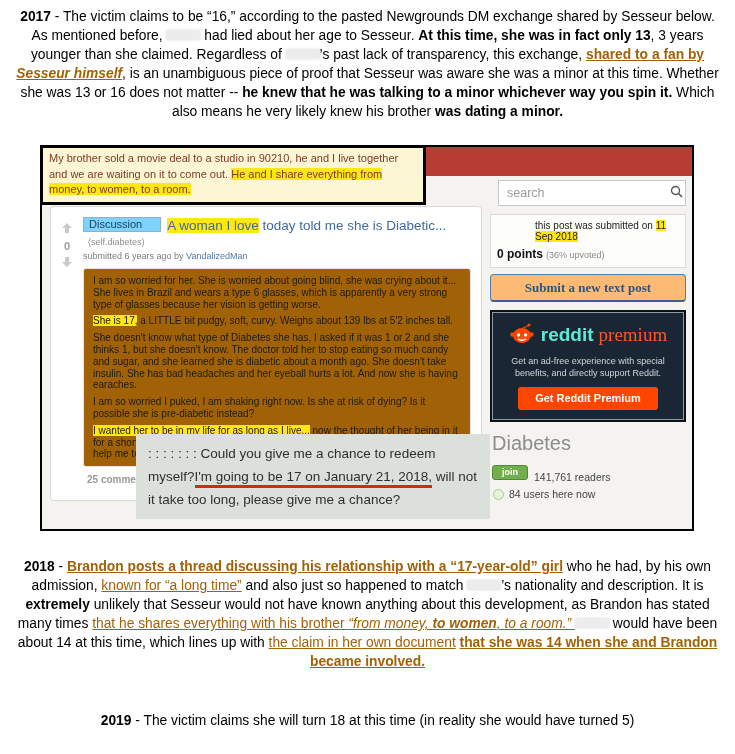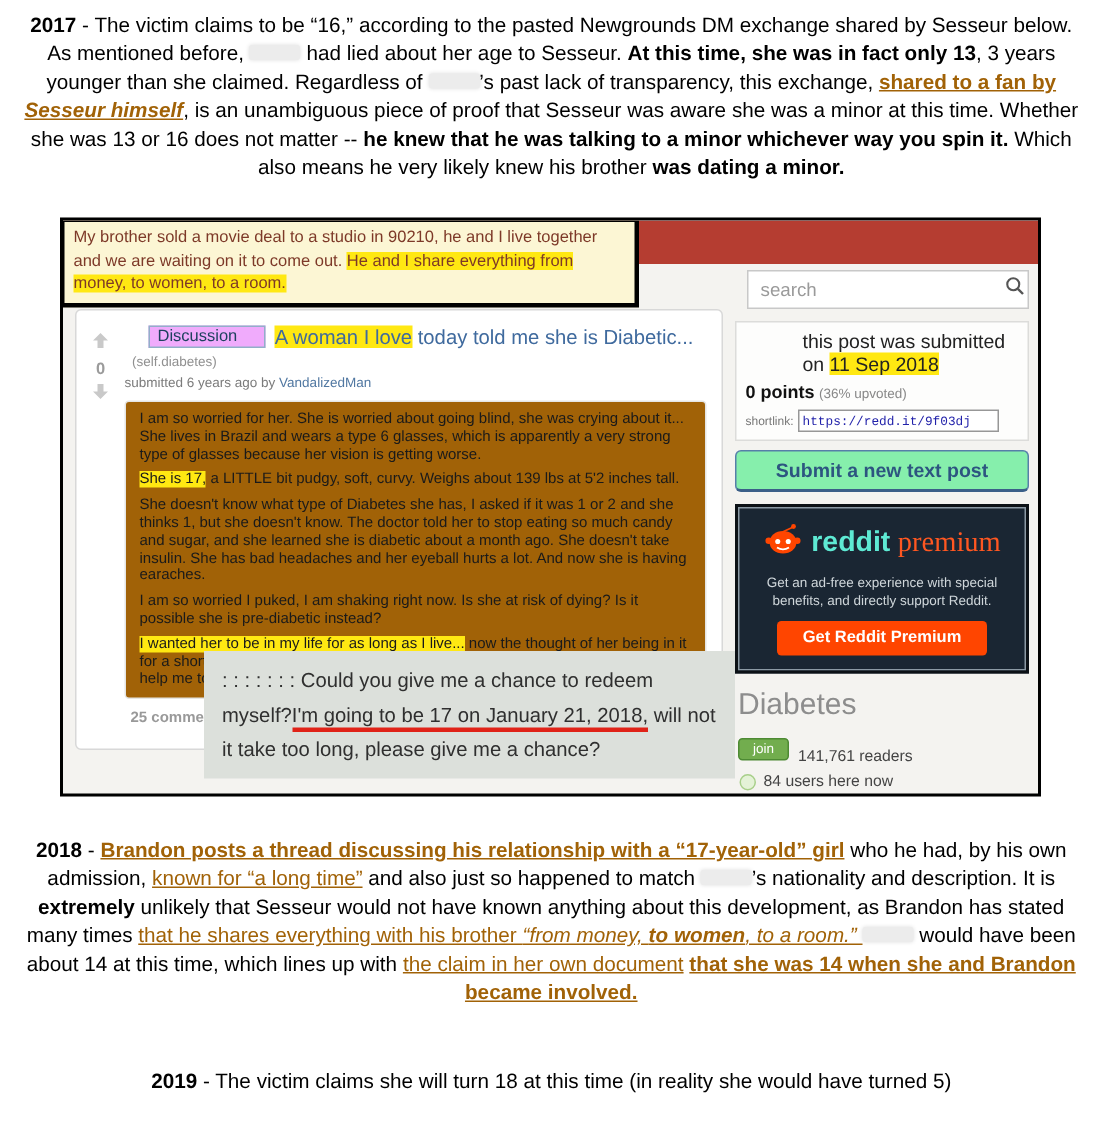--- a/index.html
+++ b/index.html
@@ -25,64 +25,64 @@
   .quote-top{position:absolute;left:-2px;top:-2px;width:368px;border:3px solid #000;
              background:#fcf6d4;color:#7d3928;font-size:11px;line-height:15.5px;
              padding:3px 6px 4px 6px;z-index:4;}
   .quote-top .hl{background:#ffe812;}
 
   .postbox{position:absolute;left:8px;top:59px;width:432px;min-height:238px;box-sizing:border-box;
            background:#fff;border:1px solid #d8d8d8;border-radius:4px;}
   .vote-col{position:absolute;left:5px;top:13px;width:22px;text-align:center;}
   .vote-col .score{font-size:11px;font-weight:700;color:#9b9b9b;margin:2px 0;}
   .post-main{margin-left:30px;padding:10px 10px 6px 2px;}
-  .flair{display:inline-block;background:#f0abfc;border:1px solid #92afc9;color:#1d415e;
-         font-size:11px;padding:0 18px 1px 5px;margin-right:6px;vertical-align:2px;margin-left:16px;}
+  .flair{display:inline-block;background:#7dd3fc;border:1px solid #92afc9;color:#1d415e;
+         font-size:11px;padding:0 18px 1px 5px;margin-right:6px;vertical-align:2px;}
   .title-line{font-size:13.5px;color:#3f6a9e;}
   .domain{font-size:9px;color:#909090;margin-left:5px;}
   .tagline{font-size:9px;color:#7b7b7b;margin-top:3px;}
   .selftext{margin-top:7px;border:1px solid #e5e5e3;background:#a16207;border-radius:3px;
             padding:6px 9px;font-size:10px;line-height:11.8px;color:#1a1a1a;}
   .selftext p{margin:0 0 5px 0;}
   .selftext p:last-child{margin-bottom:0;}
   .comments-row{margin:7px 0 9px 4px;font-size:10px;font-weight:700;color:#999;}
 
   .quote-bottom{position:absolute;left:94px;top:287px;width:330px;background:#dce0db;
                 padding:8px 12px;font-size:13.5px;line-height:23px;color:#2f2f2f;z-index:5;}
 
   .sidebar{position:absolute;left:448px;right:6px;top:33px;}
   .searchbox{margin-left:8px;height:24px;background:#fff;border:1px solid #c8c8c8;
              display:flex;align-items:center;padding:0 6px;}
   .searchbox input{flex:1;border:none;outline:none;background:transparent;font-size:12.5px;
                    color:#444;font-family:"Liberation Sans",sans-serif;}
   .searchbox input::placeholder{color:#9a9a9a;}
   .infobox{margin-top:8px;background:#fdfdfc;border:1px solid #dcdcda;padding:5px 6px;}
-  .infobox .l1{font-size:13px;color:#222;padding-left:38px;}
+  .infobox .l1{font-size:10px;color:#222;padding-left:38px;}
   .infobox .l2{margin-top:2px;}
   .infobox .pts{font-size:12px;font-weight:700;color:#111;}
   .infobox .pct{font-size:9px;color:#888;margin-left:3px;}
   .infobox .l3{margin-top:3px;display:flex;align-items:center;}
   .infobox .sl-label{font-size:8px;color:#777;margin-right:3px;}
   .infobox .sl-input{width:128px;height:13px;border:1px solid #979797;font-family:"Liberation Mono",monospace;
                      font-size:8.5px;color:#2222aa;padding:0 2px;background:#fff;}
-  .submitbtn{margin-top:6px;height:25px;line-height:25px;text-align:center;background:#86efac;
+  .submitbtn{margin-top:6px;height:25px;line-height:25px;text-align:center;background:#fdba74;
              border:1px solid #567fa9;border-bottom:2px solid #3b5f88;border-radius:4px;
-             color:#2d5580;font-size:13px;font-weight:700;cursor:pointer;}
+             color:#2d5580;font-size:13px;font-weight:700;cursor:pointer;font-family:Liberation Serif, serif;}
   .premium{margin-top:8px;background:#1a2633;border:2px solid #0c1116;
            box-shadow:inset 0 0 0 1px #8c9aa5;padding:10px 8px 10px 8px;}
   .brandrow{display:flex;align-items:center;justify-content:center;}
   .brand-reddit{font-size:19px;font-weight:700;color:#5eead4;margin-left:6px;}
   .brand-premium{font-size:19px;color:#ff5721;margin-left:5px;font-family:"Liberation Serif",serif;}
   .prem-desc{margin-top:7px;text-align:center;font-size:9px;line-height:12px;color:#cfd6da;}
   .prem-btn{margin:8px auto 0 auto;width:140px;height:23px;line-height:23px;background:#ff4500;
             border-radius:3px;color:#fff;font-size:11px;font-weight:700;text-align:center;cursor:pointer;}
   .subblock{margin-top:10px;padding-left:2px;}
   .subname{font-size:20px;color:#8d8d8d;}
   .subrow{margin-top:6px;display:flex;align-items:center;}
-  .joinbtn{background:#72ad4e;border:1px solid #4d8a33;color:#fff;font-size:9px;font-weight:400;
+  .joinbtn{background:#72ad4e;border:1px solid #4d8a33;color:#fff;font-size:9px;font-weight:700;
            padding:1px 9px 2px 9px;border-radius:3px;cursor:pointer;}
   .readers{font-size:10.5px;color:#444;margin-left:6px;margin-top:10px;}
   .usersrow{margin-top:5px;display:flex;align-items:center;font-size:10.5px;color:#444;}
   .dot{width:9px;height:9px;border-radius:50%;background:#e4f2d7;border:1px solid #a8cf8a;
        margin:0 5px 0 1px;}
   .p2018{margin-top:26px;}
   .p2019{margin-top:40px;}
 </style>
 </head>
 <body>
@@ -131,24 +131,20 @@
               <circle cx="5.5" cy="5.5" r="4" fill="none" stroke="#555" stroke-width="1.4"></circle>
               <line x1="8.6" y1="8.6" x2="12" y2="12" stroke="#555" stroke-width="1.6"></line>
             </svg></span>
       </div>
 
       <div class="infobox">
         <div class="l1"><span>this post was submitted on </span><span class="hl">11 Sep 2018</span></div>
         <div class="l2">
           <span class="pts">0 points</span><span class="pct">(36% upvoted)</span>
         </div>
-        <div class="l3">
-          <span class="sl-label">shortlink:</span>
-          <input class="sl-input" type="text" value="https://redd.it/9f03dj" style="">
-        </div>
       </div>
 
       <div class="submitbtn">Submit a new text post</div>
 
       <div class="premium">
         <div class="brandrow">
           <span><svg width="26" height="22" viewBox="0 0 26 22">
                 <circle cx="20" cy="3" r="1.6" fill="#ff4500"></circle>
                 <line x1="13" y1="6.5" x2="19.5" y2="3.5" stroke="#ff4500" stroke-width="1.2"></line>
                 <ellipse cx="13" cy="13.5" rx="9" ry="7.5" fill="#ff4500"></ellipse>

